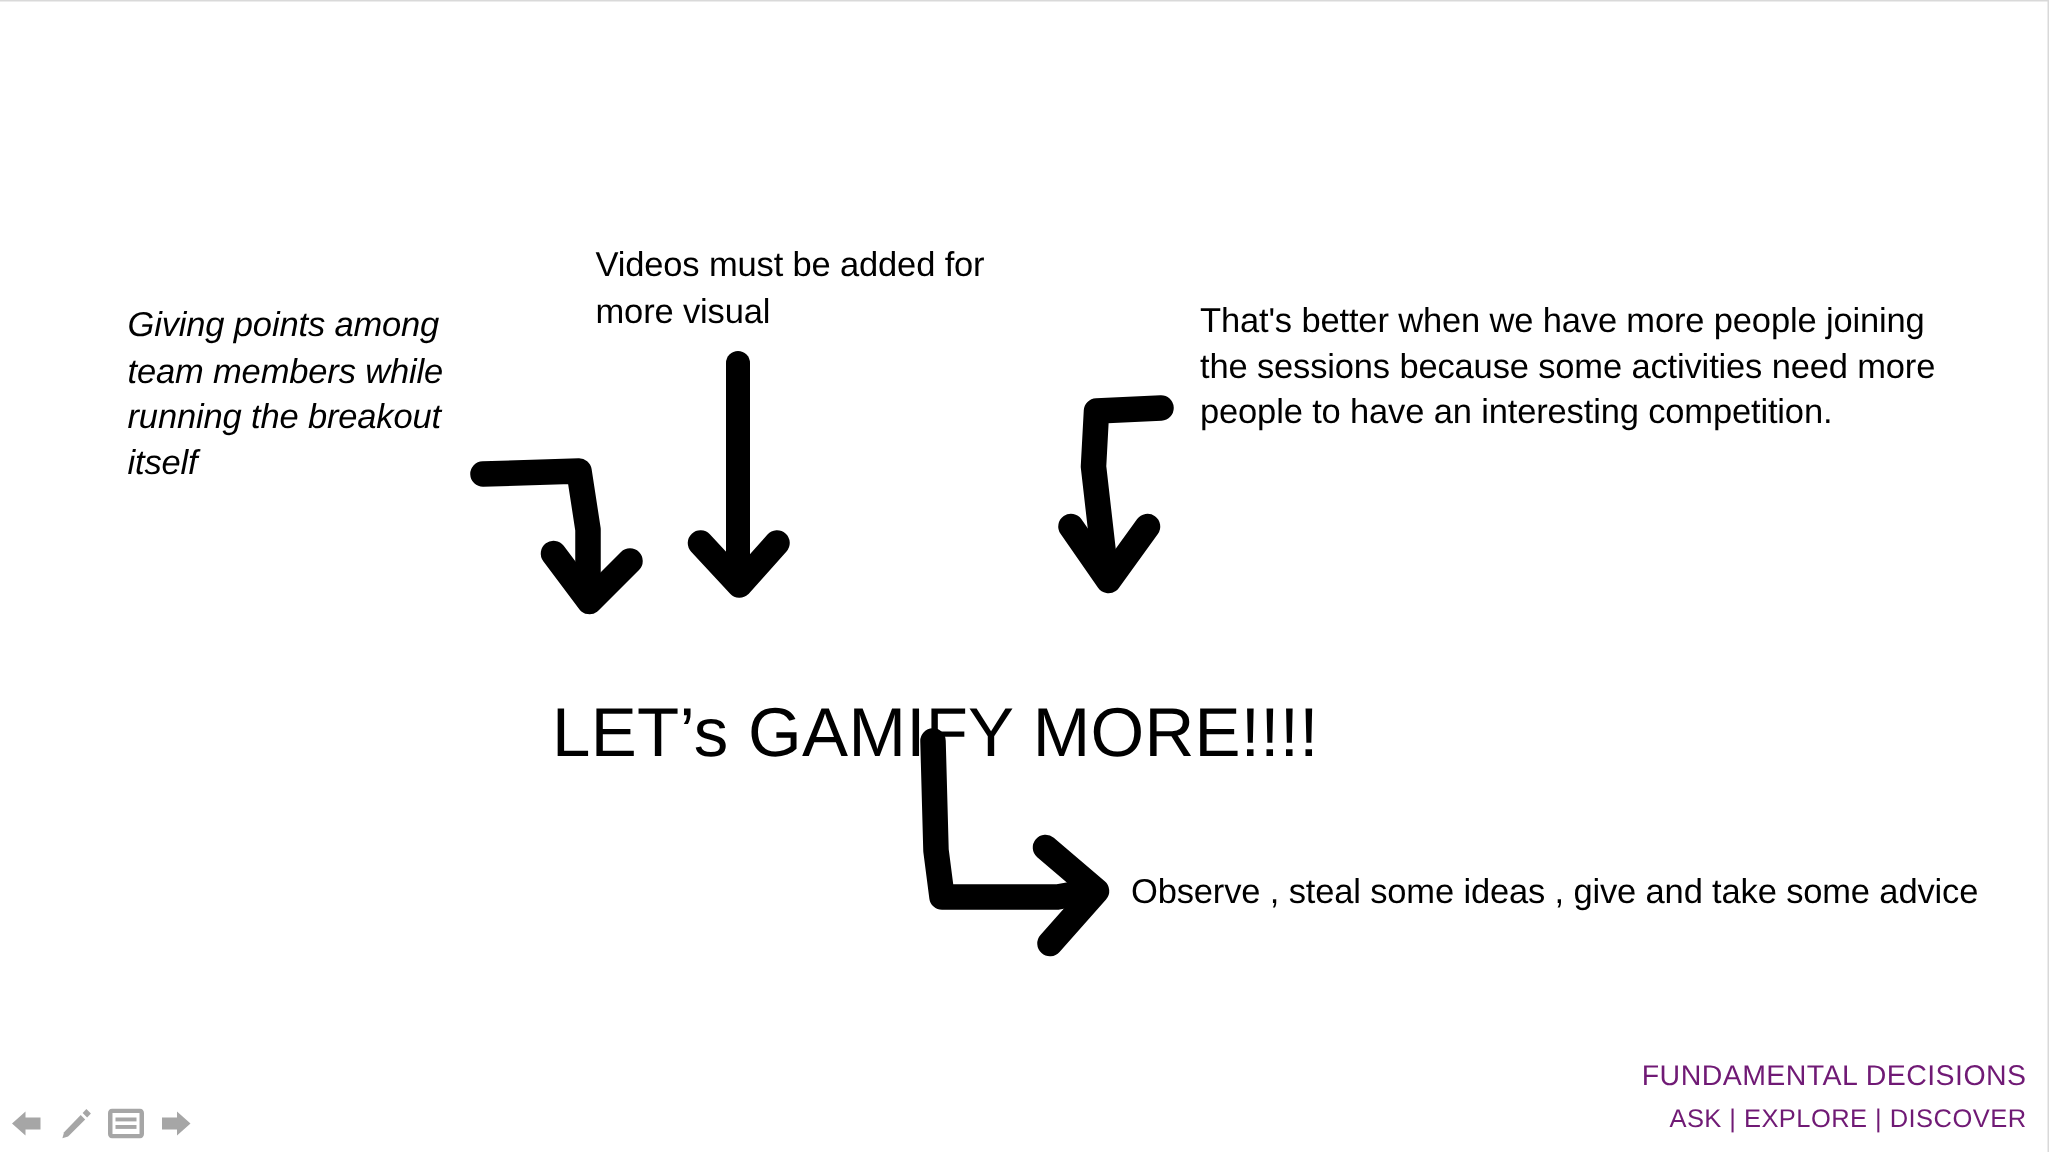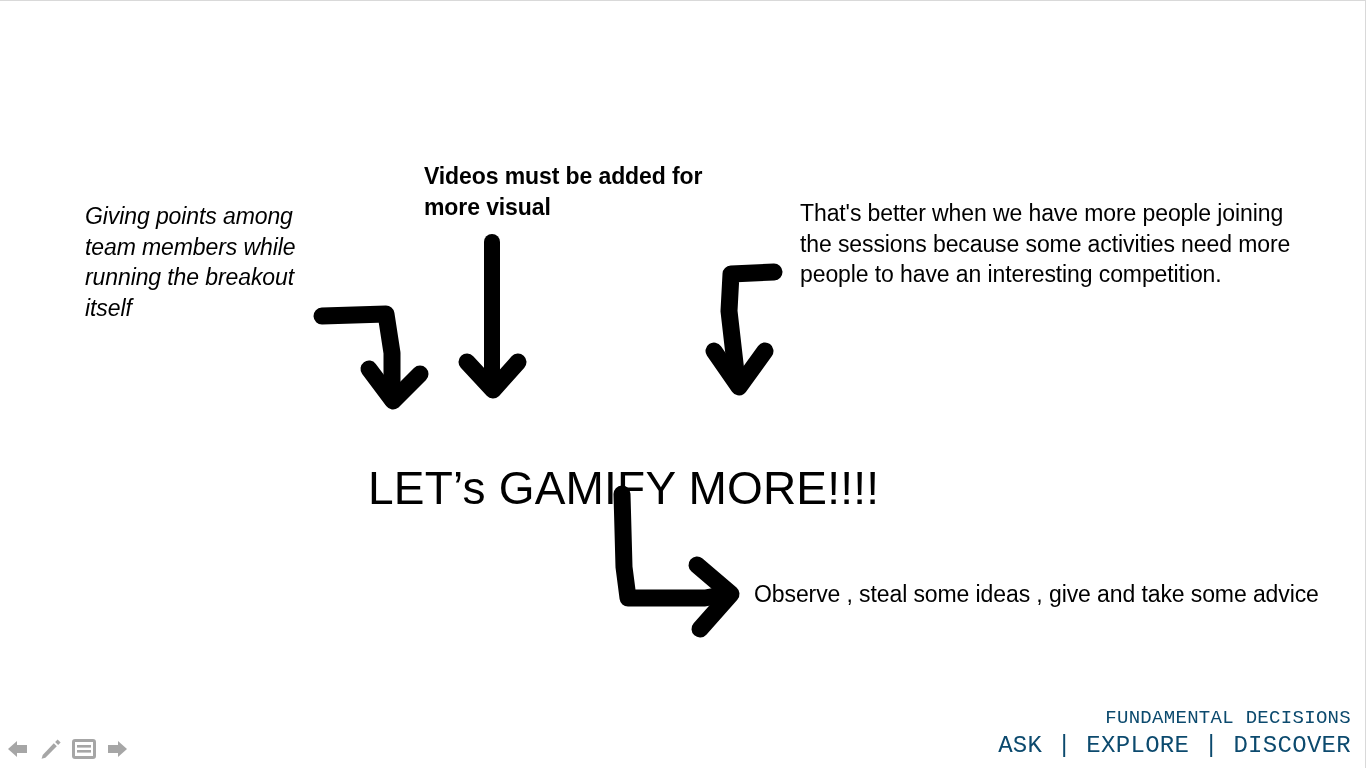--- a/index.html
+++ b/index.html
@@ -26,21 +26,21 @@
   .note {
     position: absolute;
     color: #000000;
     font-family: "Liberation Sans", sans-serif;
     font-size: 23px;
     line-height: 30.5px;
     white-space: pre-line;
     letter-spacing: -0.1px;
   }
   #note-left   { left: 85px;  top: 200px; width: 260px; font-style: italic; }
-  #note-top    { left: 424px; top: 160px; width: 280px; font-weight: bold; }
+  #note-top    { left: 397px; top: 160px; width: 280px; }
   #note-right  { left: 800px; top: 197px; width: 520px; }
   #note-bottom {
     left: 754px;
     top: 578px;
     width: 700px;
     white-space: nowrap;
     line-height: 30px;
   }
 
   
@@ -72,30 +72,30 @@
     stroke-linecap: round;
     stroke-linejoin: round;
   }
 
   
   #footer {
     position: absolute;
     right: 14px;
     bottom: 8px;
     text-align: right;
-    font-family: Liberation Mono, monospace;
-    color: #0c4a6e;
+    font-family: Liberation Sans, sans-serif;
+    color: #701a75;
   }
   #footer .line1 {
     font-size: 19px;
     line-height: 28px;
     letter-spacing: 0.3px;
   }
   #footer .line2 {
-    font-size: 24px;
+    font-size: 17px;
     line-height: 28px;
     letter-spacing: 0.3px;
   }
 
   
   #toolbar {
     position: absolute;
     left: 4px;
     bottom: 6px;
     display: flex;

